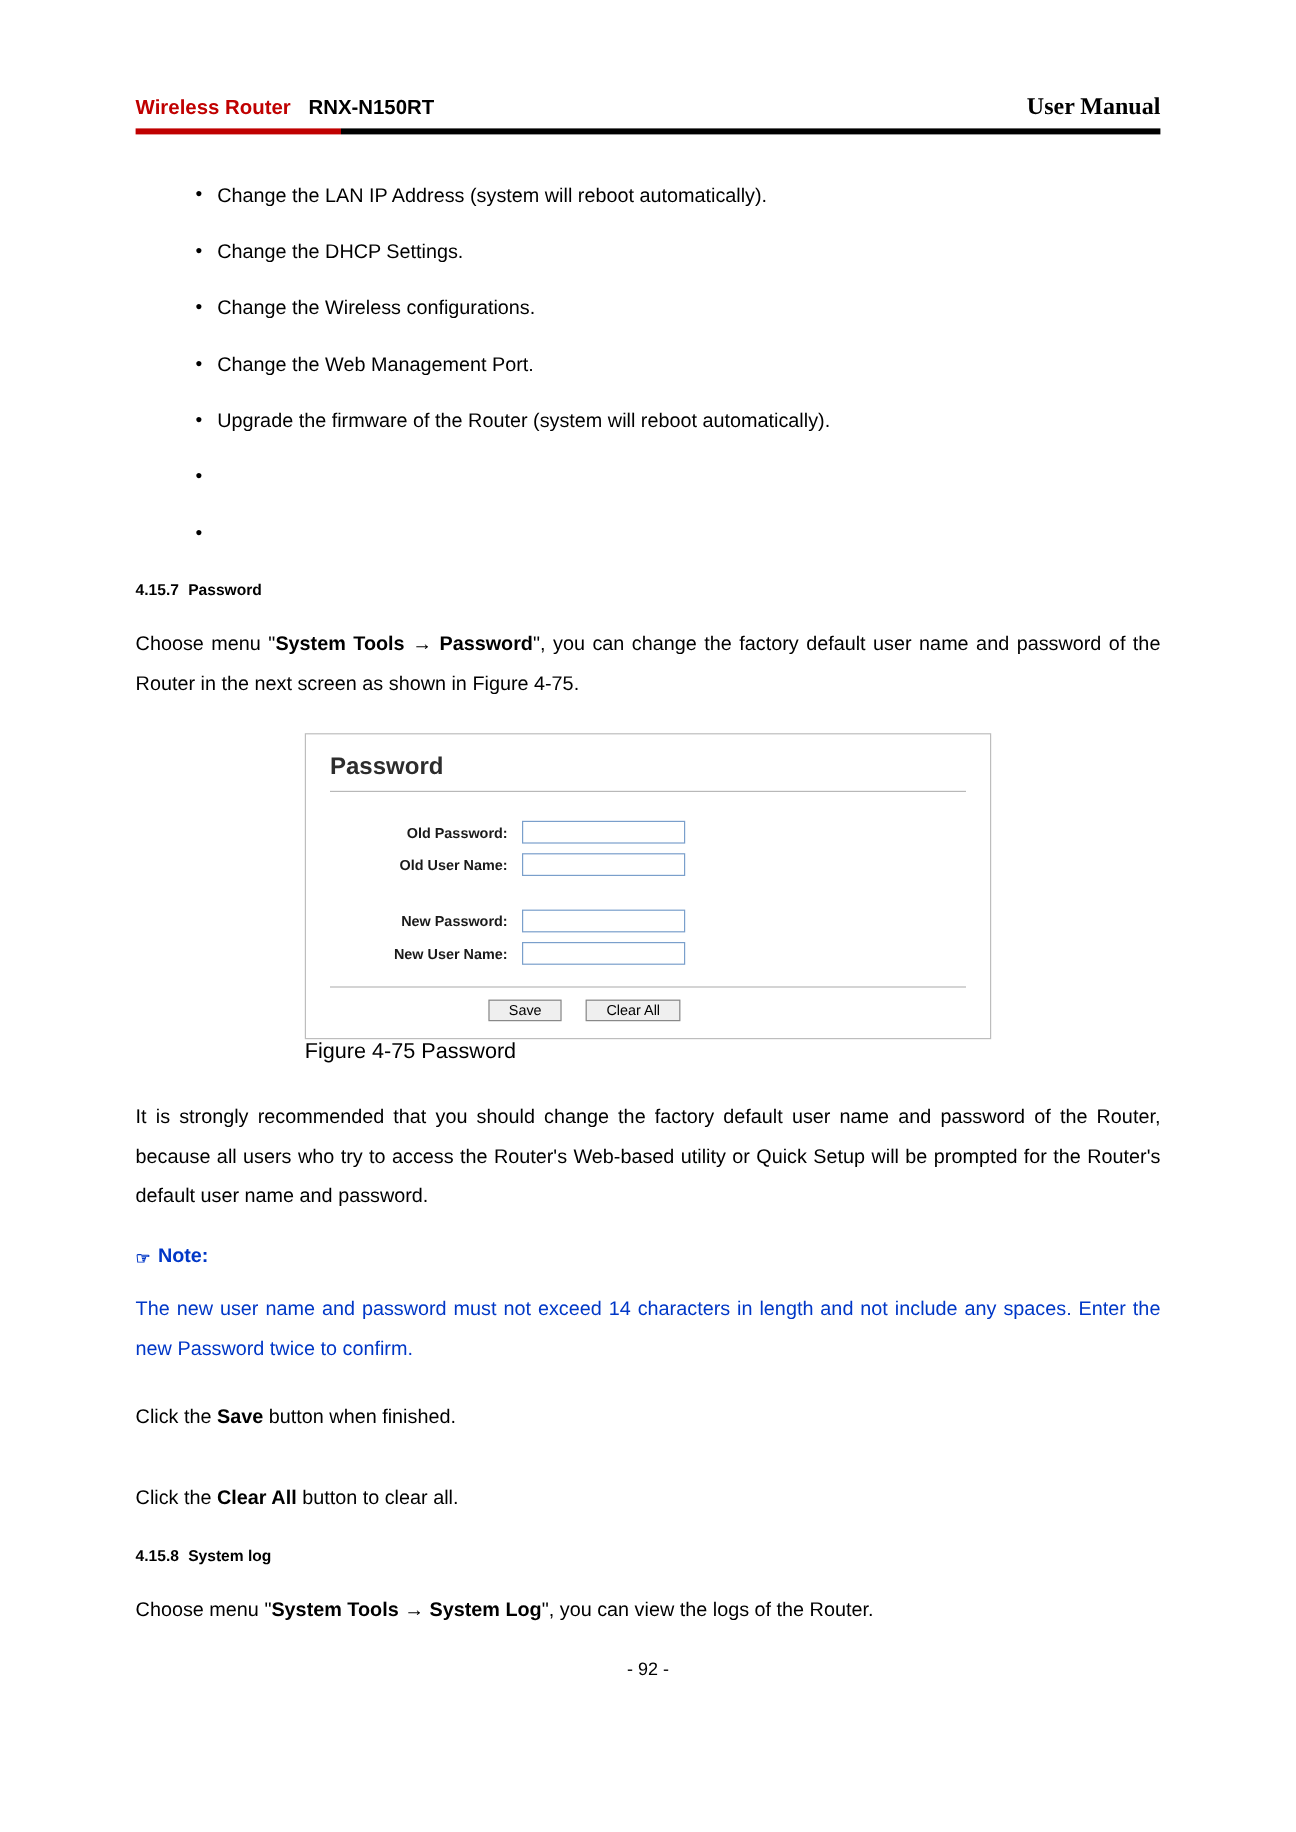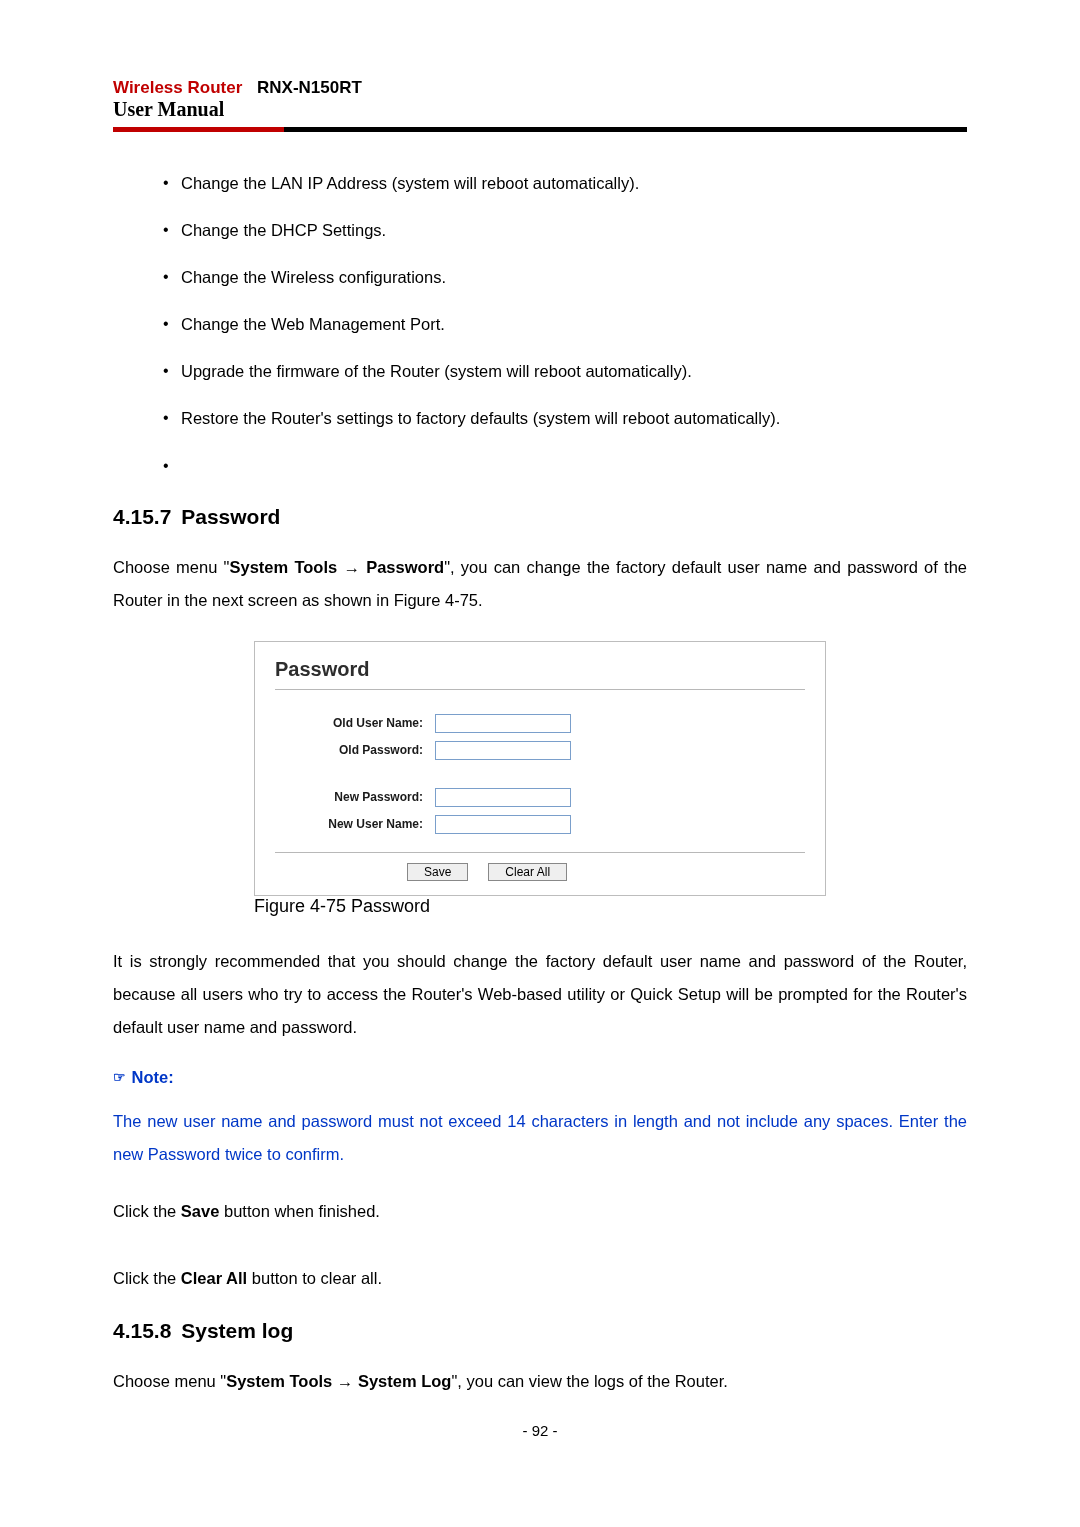--- a/index.html
+++ b/index.html
@@ -10,21 +10,20 @@
     color: #000000;
     width: 1080px;
     min-height: 1527px;
     padding: 78px 113px 60px 113px;
   }
   .header-row {
     display: flex;
     justify-content: space-between;
     align-items: baseline;
     margin-bottom: 6px;
-    flex-direction: column;
   }
   .header-left { font-size: 17px; }
   .header-left .red { color: #c00000; font-weight: bold; }
   .header-left .black { color: #000000; font-weight: bold; margin-left: 10px; }
   .header-right { font-size: 20px; font-weight: bold; font-family: Liberation Serif, serif; }
   .red-bar {
     height: 5px;
     background: linear-gradient(to right, #c00000 0%, #c00000 20%, #000000 20%, #000000 100%);
     margin-bottom: 40px;
   }
@@ -39,21 +38,21 @@
     line-height: 1.4;
     font-size: 16.5px;
   }
   .bullet-dot {
     width: 20px;
     flex: 0 0 20px;
     font-size: 16px;
     padding-left: 2px;
   }
   .section-heading {
-    font-size: 21px;
+    font-size: 13px;
     margin-bottom: 22px;
   }
   .section-heading .num { font-weight: bold; margin-right: 4px; }
   .section-heading .title { font-weight: bold; }
   .body-para {
     font-size: 16.5px;
     line-height: 2.0;
     margin-bottom: 24px;
     text-align: justify;
   }
@@ -168,47 +167,46 @@
   <div class="bullet-item">
       <span class="bullet-dot">•</span>
       <span>Change the Web Management Port.</span>
     </div>
   <div class="bullet-item">
       <span class="bullet-dot">•</span>
       <span>Upgrade the firmware of the Router (system will reboot automatically).</span>
     </div>
   <div class="bullet-item">
       <span class="bullet-dot">•</span>
-      <span>Restore the Router's settings to factory defaults (system will reboot automatically).</span>
     </div>
   <div class="bullet-item">
       <span class="bullet-dot">•</span>
     </div>
 </div>
 
 <div class="section-heading">
   <span class="num">4.15.7</span>
   <span class="title">Password</span>
 </div>
 
 <p class="body-para">
   <span>Choose menu "</span><span class="b">System Tools</span><span class="arr"> → </span><span class="b">Password</span><span>", you can change the factory default user name and password of the Router in the next screen as shown in Figure 4-75.</span>
 </p>
 
 <div class="figure-wrap">
   <div class="password-panel">
     <div class="password-title">Password</div>
     <hr class="password-hr">
     <div class="form-row">
+      <div class="form-label">Old Password:</div>
+      <input class="form-input" type="password" value="" style="">
+    </div>
+    <div class="form-row">
       <div class="form-label">Old User Name:</div>
       <input class="form-input" type="text" value="" style="">
-    </div>
-    <div class="form-row">
-      <div class="form-label">Old Password:</div>
-      <input class="form-input" type="password" value="" style="">
     </div>
     <div class="form-gap"></div>
     <div class="form-row">
       <div class="form-label">New Password:</div>
       <input class="form-input" type="password" value="" style="">
     </div>
     <div class="form-row">
       <div class="form-label">New User Name:</div>
       <input class="form-input" type="text" value="" style="">
     </div>

